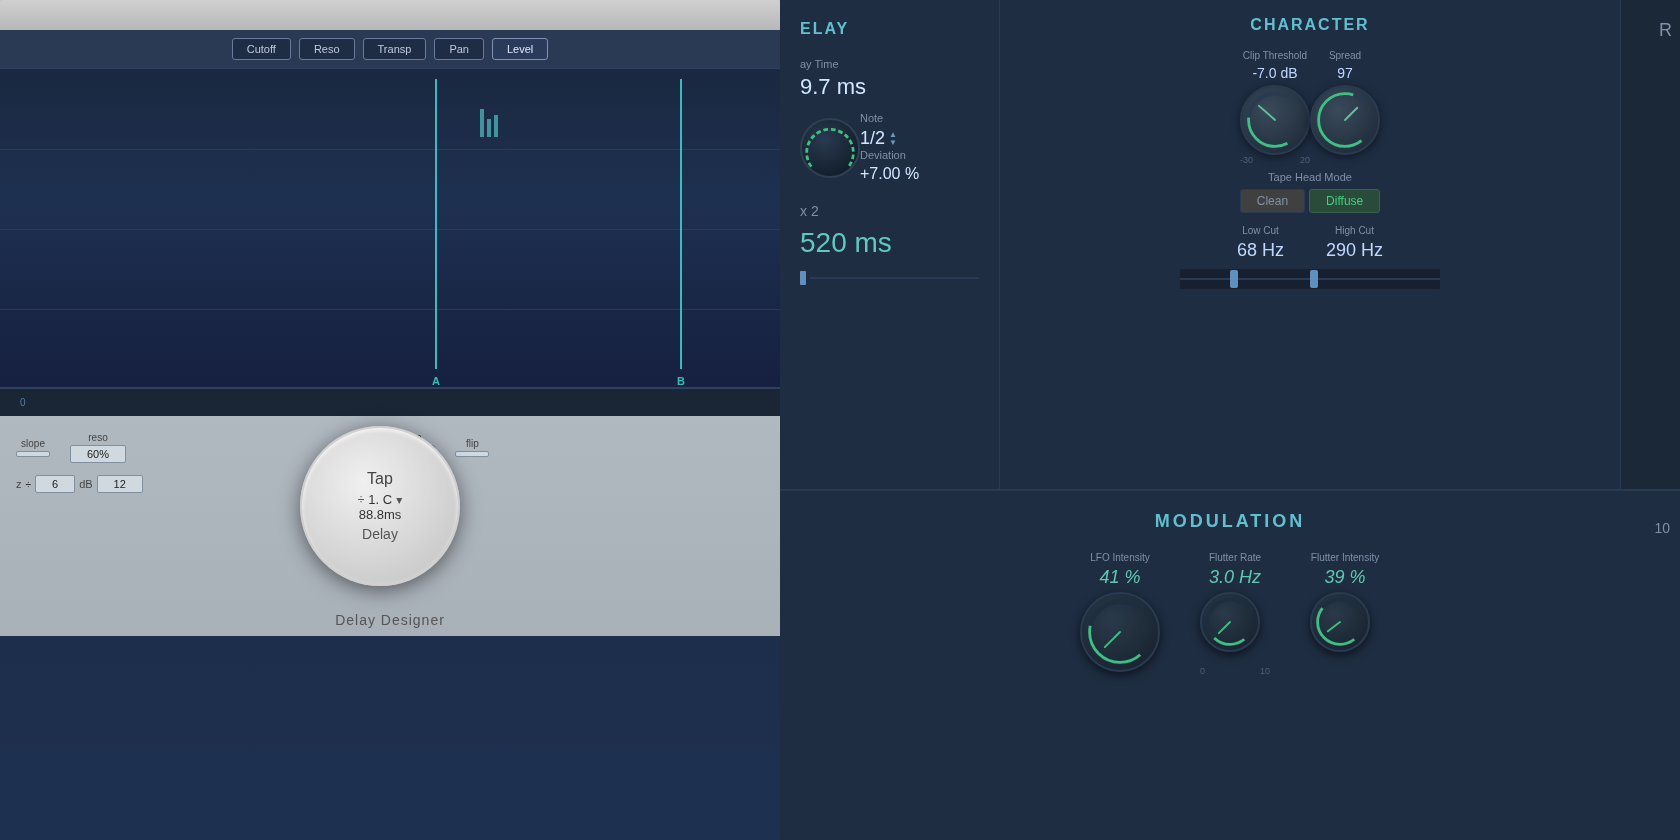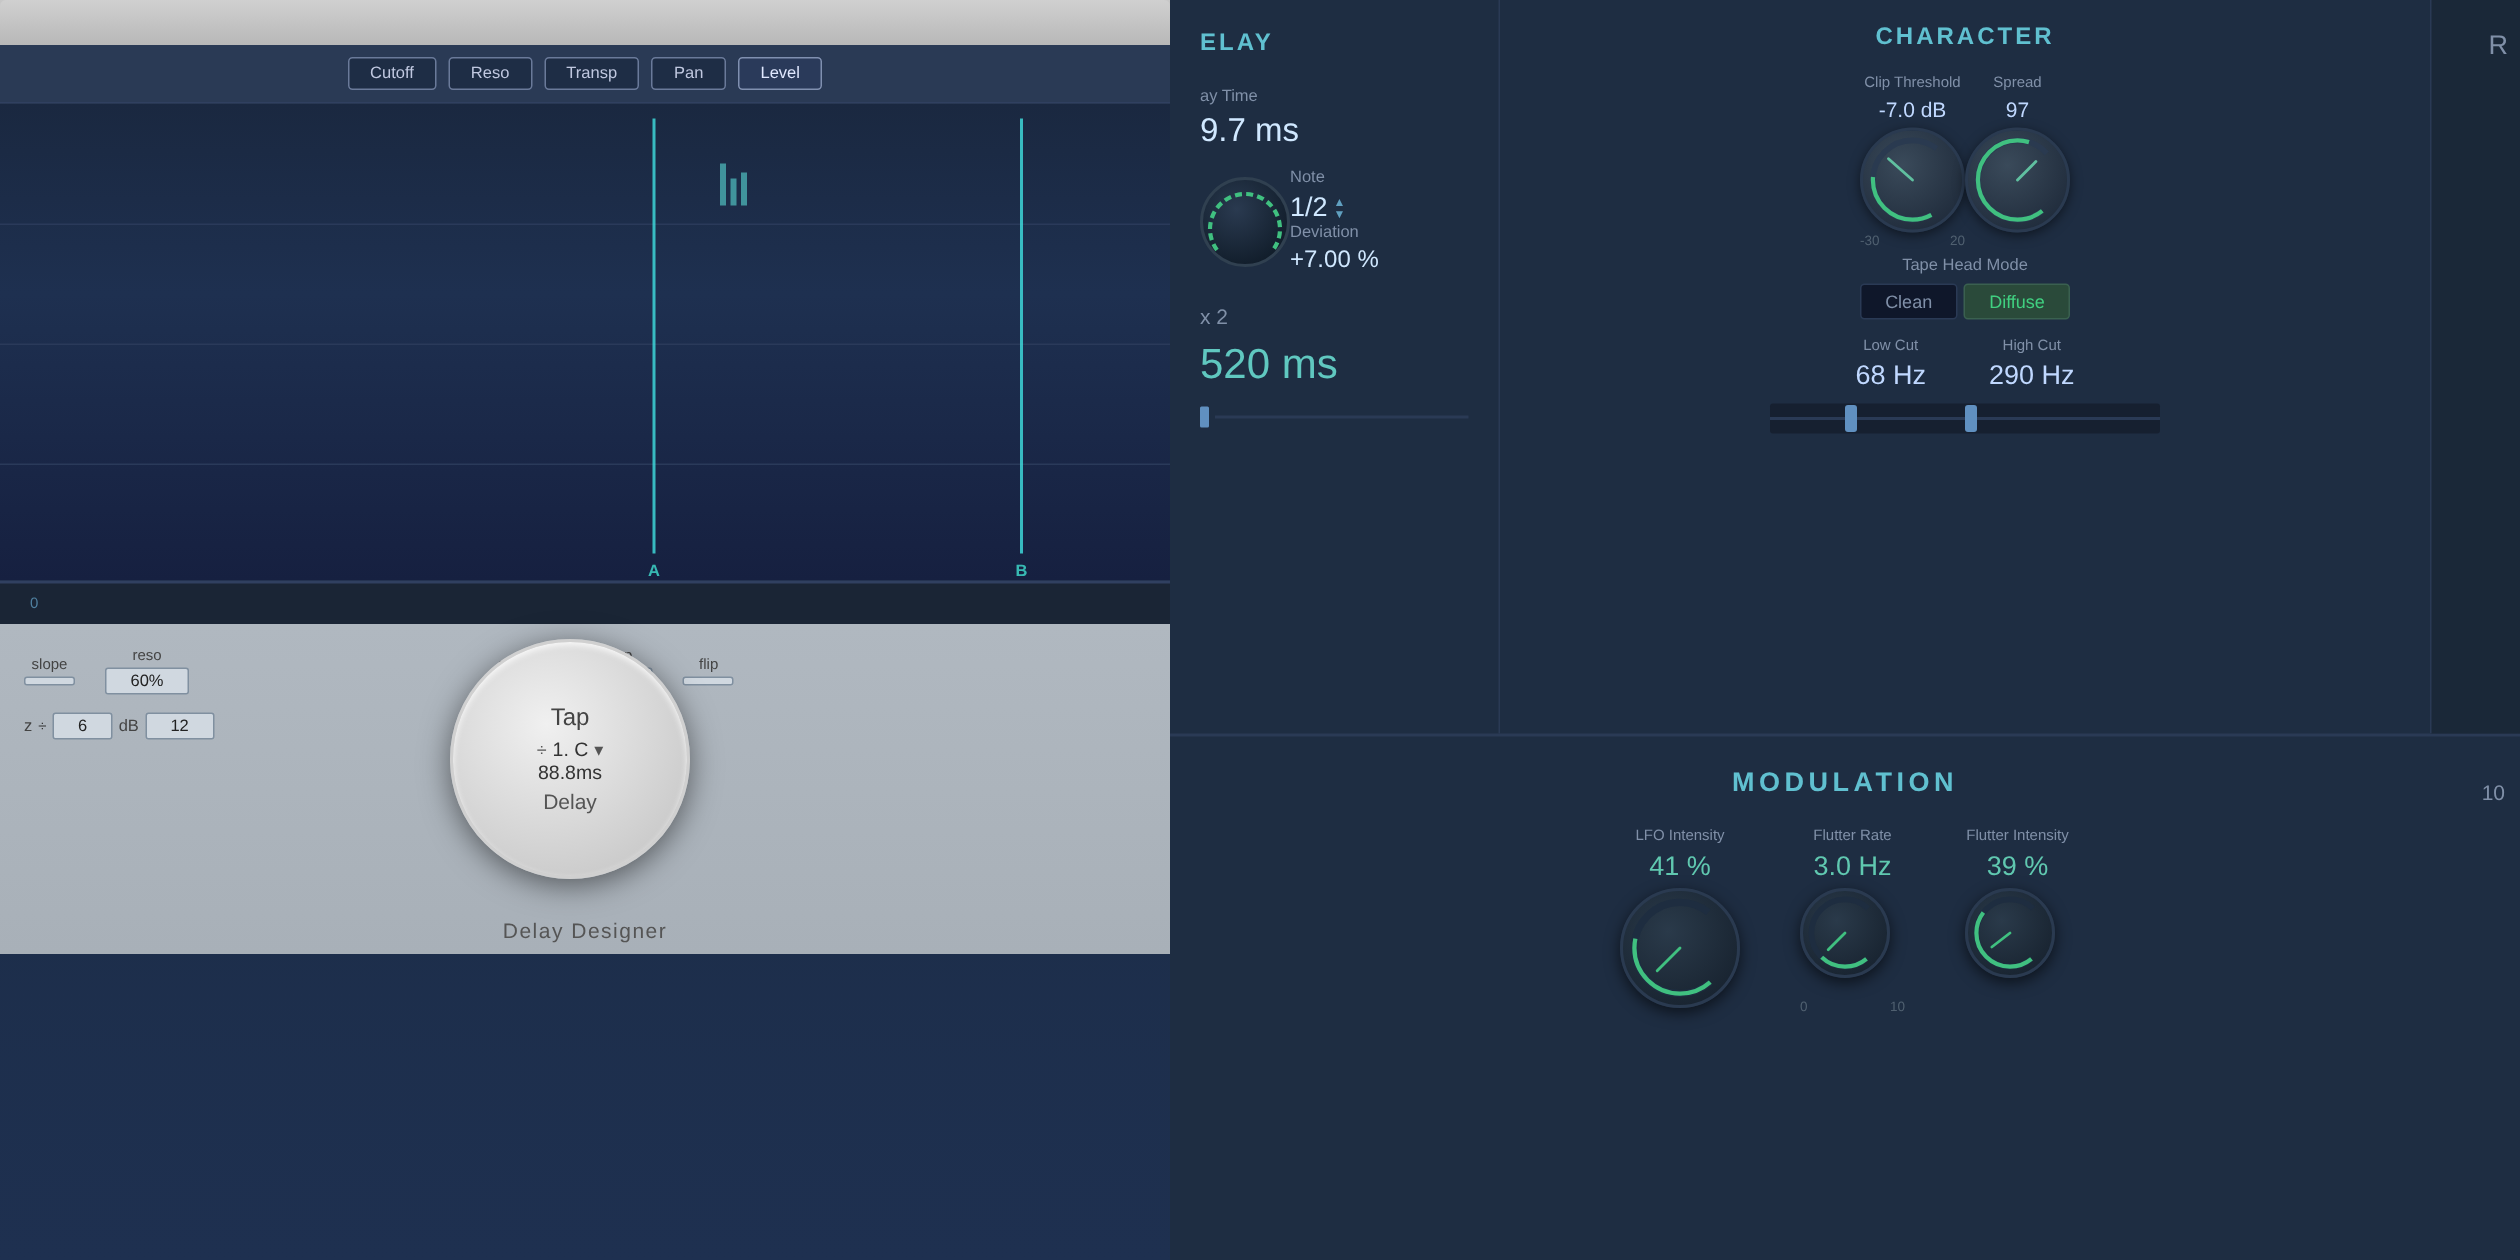--- a/index.html
+++ b/index.html
@@ -368,21 +368,21 @@
 
     .mode-btn {
       padding: 4px 16px;
       border-radius: 3px;
       font-size: 12px;
       cursor: pointer;
       border: 1px solid #2a3a55;
     }
 
     .mode-btn.inactive {
-      background: #0f172a;
+      background: #404040;
       color: #8090a8;
     }
 
     .mode-btn.active {
       background: #2a4a3a;
       color: #40d080;
       border-color: #3a6050;
     }
 
     .cut-row {
@@ -445,20 +445,21 @@
     .small-knob {
       width: 60px;
       height: 60px;
     }
 
     .mod-knob-value {
       font-size: 18px;
       color: #60c8b0;
       text-align: center;
       font-weight: 300;
+      font-style: italic;
     }
 
     .mod-knob-range {
       display: flex;
       justify-content: space-between;
       width: 70px;
       font-size: 9px;
       color: #506070;
     }
 

